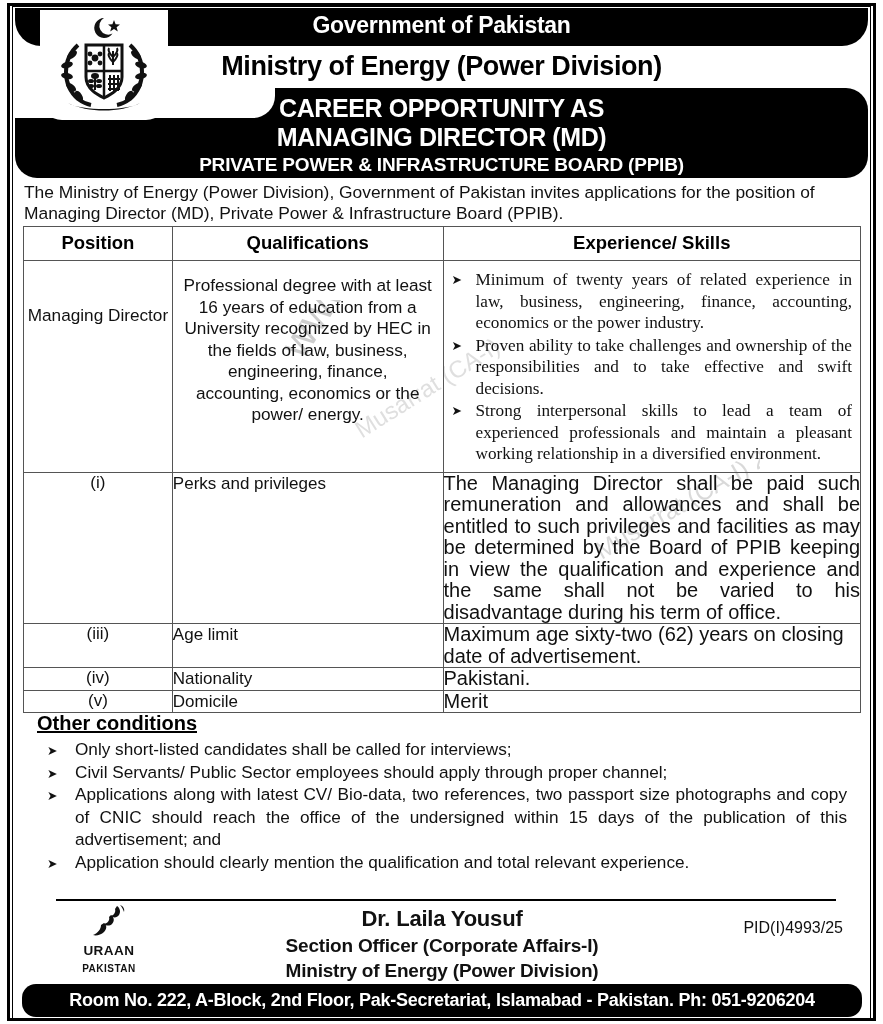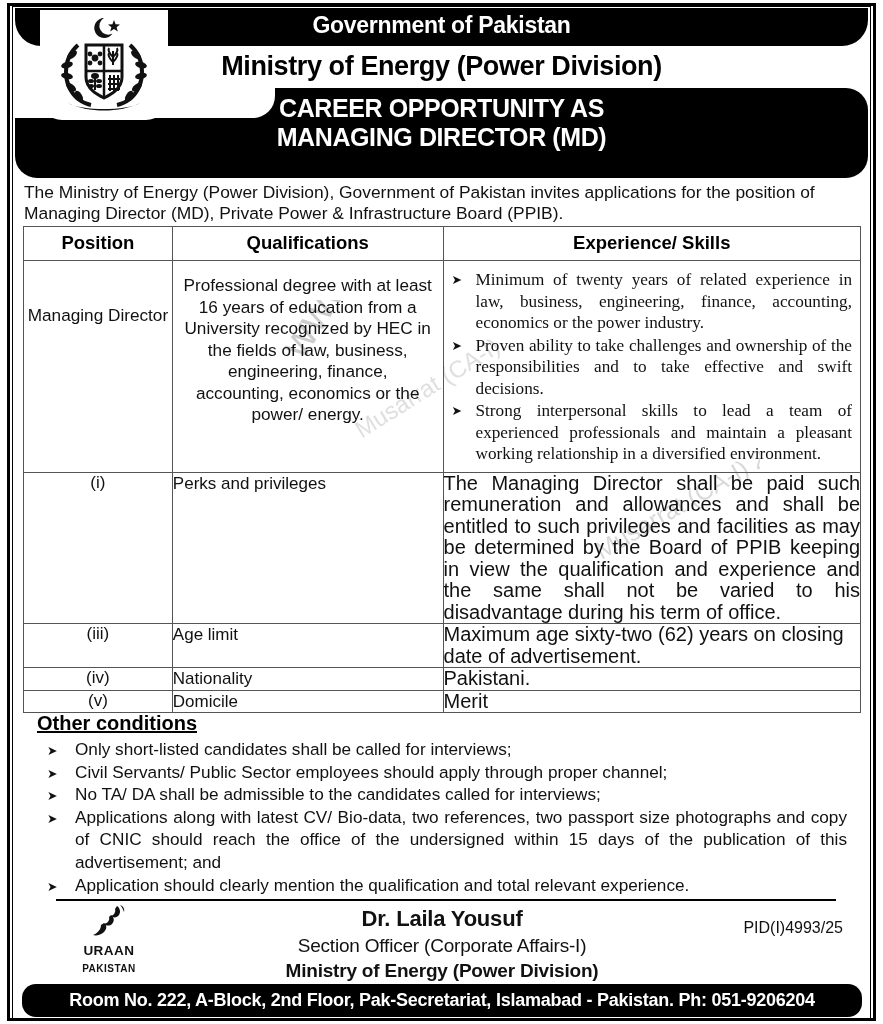--- a/index.html
+++ b/index.html
@@ -325,21 +325,21 @@
     font-size: 22px;
     font-weight: bold;
     letter-spacing: -0.2px;
   }
   .sign-role {
     position: absolute;
     left: 0; top: 32px;
     width: 838px;
     text-align: center;
     font-size: 19px;
-    font-weight: normal;
+    font-weight: bold;
     letter-spacing: -0.2px;
   }
   .sign-dept {
     position: absolute;
     left: 0; top: 57px;
     width: 838px;
     text-align: center;
     font-size: 19px;
     font-weight: bold;
     letter-spacing: -0.2px;
@@ -409,20 +409,21 @@
   <div class="header-wrap">
     <div class="band-top"></div>
     <div class="band-top-inner"></div>
     <div class="gov-title">Government of Pakistan</div>
     <div class="ministry-title">Ministry of Energy (Power Division)</div>
 
     <div class="band-main"></div>
     <div class="band-main-notch"></div>
     <div class="career-line1">CAREER OPPORTUNITY AS</div>
     <div class="career-line2">MANAGING DIRECTOR (MD)</div>
+    <div class="career-line3">PRIVATE  POWER &amp; INFRASTRUCTURE BOARD (PPIB)</div>
 
     <div class="emblem">
       <svg width="112" height="100" viewBox="0 0 112 100" aria-hidden="true">
 
         <path d="M56 3 a10 10 0 1 0 8.5 15.6 a8 8 0 1 1 -8.5 -15.6 z" fill="#111"></path>
         <polygon points="66,5 67.6,9.2 72,9.4 68.6,12.2 69.8,16.5 66,14 62.2,16.5 63.4,12.2 60,9.4 64.4,9.2" fill="#111"></polygon>
 
         <path d="M30 30 C14 44 14 70 30 84 C34 87 38 89 43 90" fill="none" stroke="#111" stroke-width="4"></path>
         <path d="M82 30 C98 44 98 70 82 84 C78 87 74 89 69 90" fill="none" stroke="#111" stroke-width="4"></path>
         <g fill="#111">
@@ -535,21 +536,20 @@
         <td class="body-cell nojust">Merit</td>
       </tr>
     </tbody>
   </table>
 
   <div class="other-wrap">
     <div class="other-title">Other conditions</div>
     <ul class="cond-list">
       <li>Only short-listed candidates shall be called for interviews;</li>
       <li>Civil Servants/ Public Sector employees should apply through proper channel;</li>
-      <li>No TA/ DA shall be admissible to the candidates called for interviews;</li>
       <li>Applications along with latest CV/ Bio-data, two references, two passport size photographs and copy of CNIC should reach the office of the undersigned within 15 days of the publication of this advertisement; and</li>
       <li>Application should clearly mention the qualification and total relevant experience.</li>
     </ul>
   </div>
 
   <div class="hr-rule"></div>
 
   <div class="footer">
     <div class="uraan">
       <svg class="uraan-mark" width="44" height="40" viewBox="0 0 44 40" aria-hidden="true">

